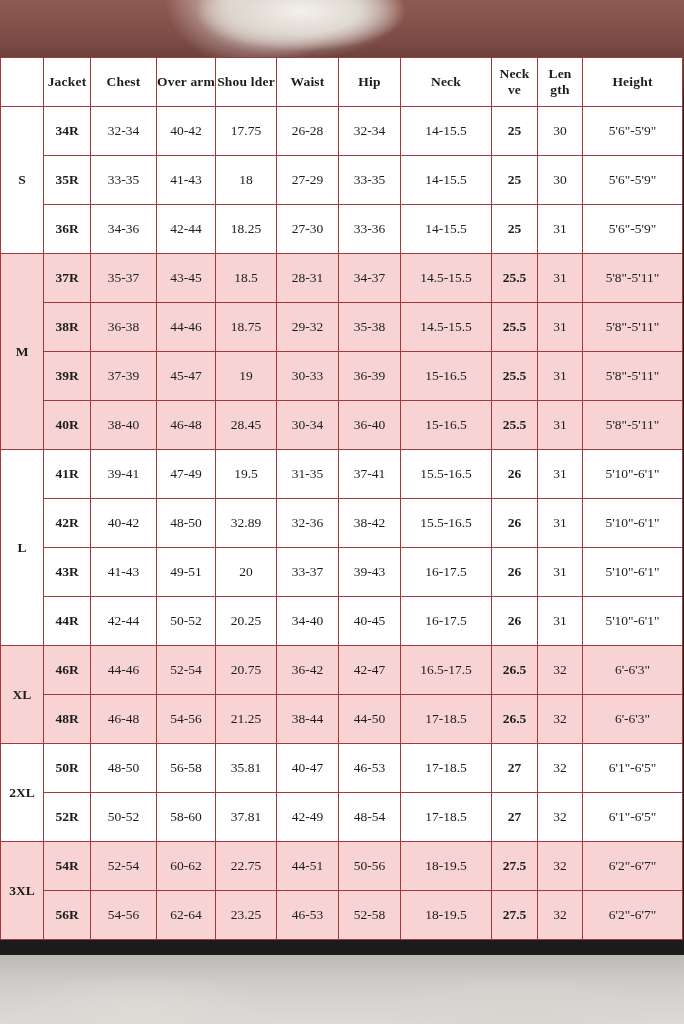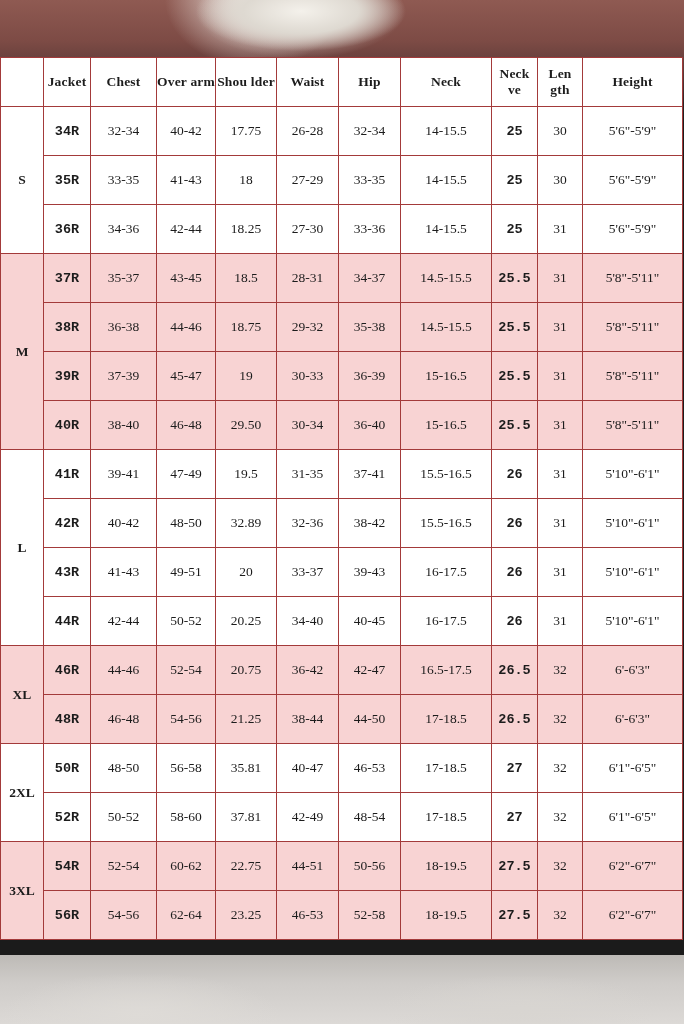--- a/index.html
+++ b/index.html
@@ -88,21 +88,20 @@
     font-size: 15px;
   }
   tr.pink td {
     background: #f8d3d3;
   }
   tr.pink td.sizecol {
     background: #f8d3d3;
   }
   td.bold-val {
     font-weight: bold;
-    font-family: Liberation Mono, monospace;
   }
   
   col.c-size { width: 43px; }
   col.c-jacket { width: 47px; }
   col.c-chest { width: 66px; }
   col.c-over { width: 59px; }
   col.c-shoulder { width: 61px; }
   col.c-waist { width: 62px; }
   col.c-hip { width: 62px; }
   col.c-neck { width: 91px; }
@@ -220,21 +219,21 @@
             <td>36-39</td>
             <td>15-16.5</td>
             <td class="bold-val">25.5</td>
             <td>31</td>
             <td>5'8"-5'11"</td>
           </tr>
           <tr class="pink">
             <td class="bold-val">40R</td>
             <td>38-40</td>
             <td>46-48</td>
-            <td>29.50</td>
+            <td>28.45</td>
             <td>30-34</td>
             <td>36-40</td>
             <td>15-16.5</td>
             <td class="bold-val">25.5</td>
             <td>31</td>
             <td>5'8"-5'11"</td>
           </tr>
           <tr>
             <td class="sizecol" rowspan="4">L</td>
             <td class="bold-val">41R</td>

